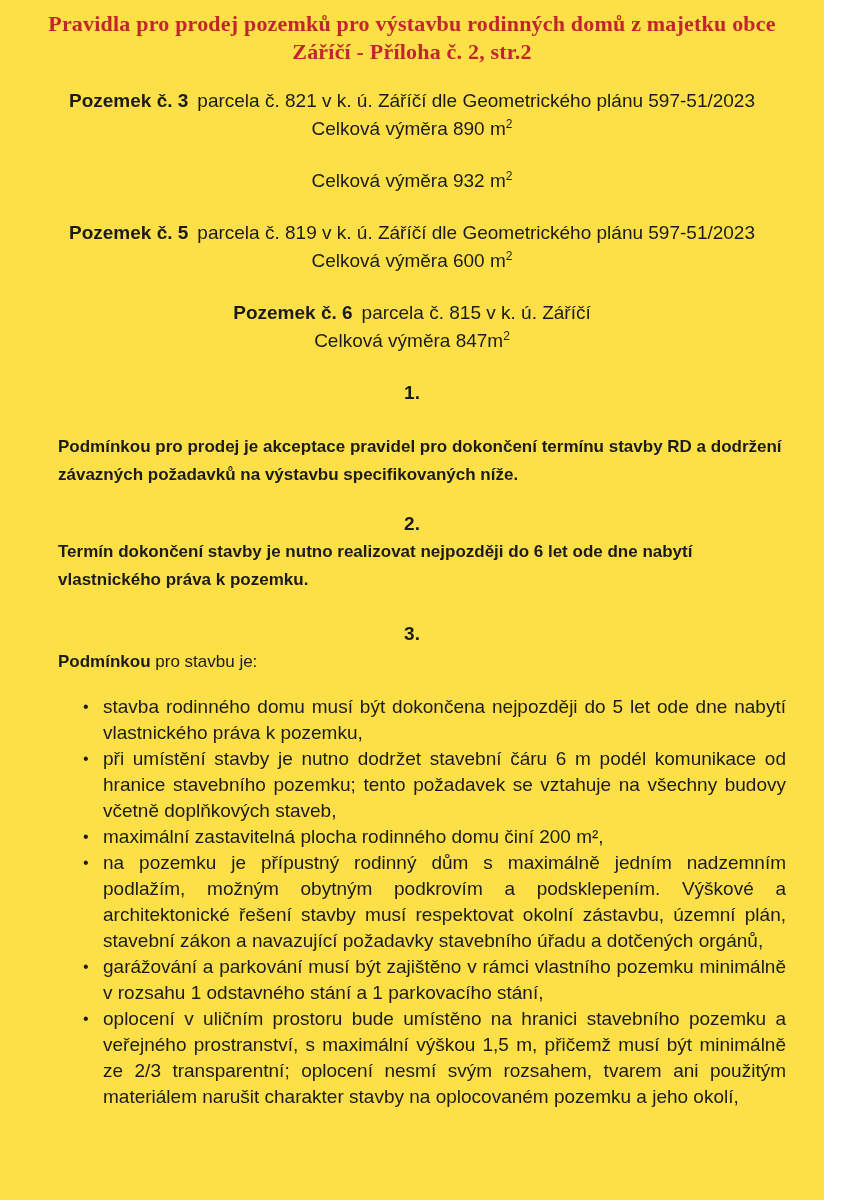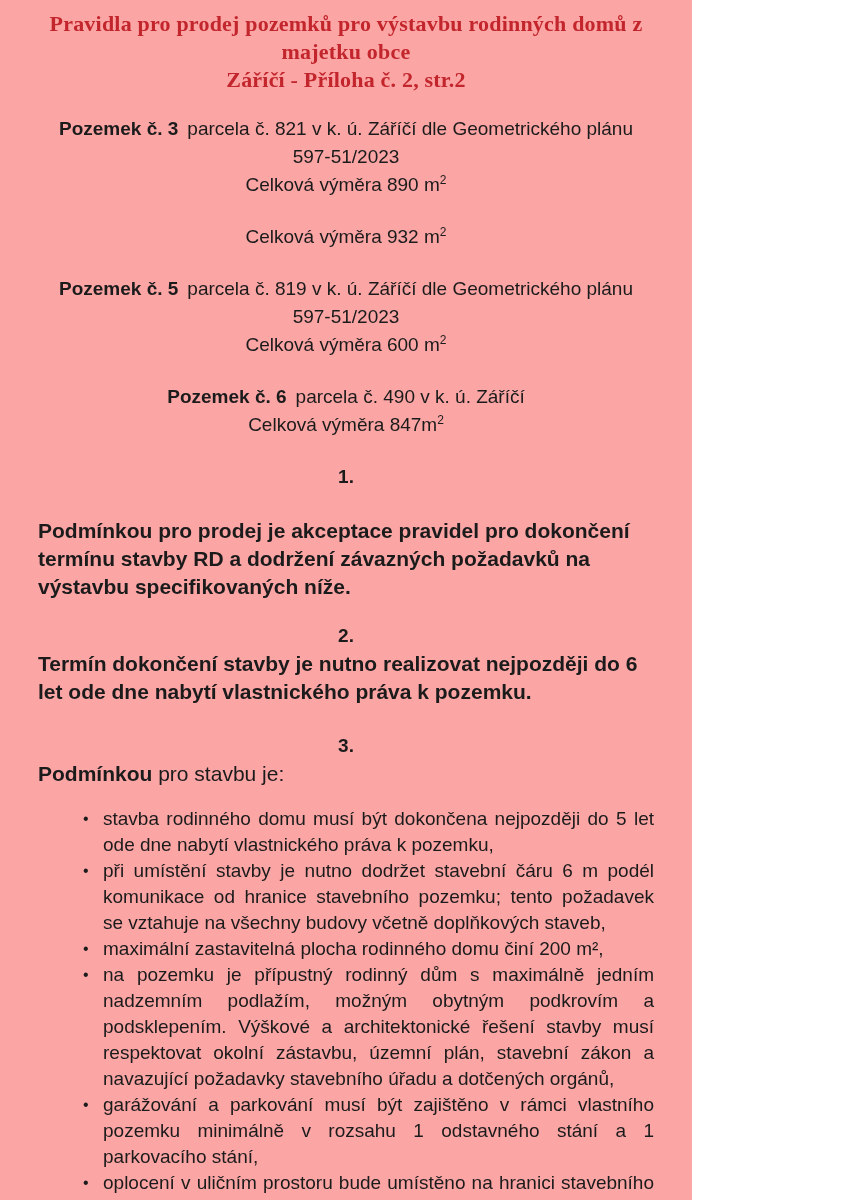--- a/index.html
+++ b/index.html
@@ -4,23 +4,23 @@
 <style>
   html, body { margin: 0; padding: 0; background: #ffffff; }
   body {
     width: 848px; height: 1200px;
     font-family: "Liberation Sans", sans-serif;
     color: #1b1b1b;
     overflow: hidden;
   }
   .page {
     box-sizing: border-box;
-    width: 692px; height: 1200px;
+    width: 824px; height: 1200px;
     padding: 10px 38px 0 38px;
-    background: #fca5a5;
+    background: #fde047;
   }
   .doc-title {
     margin: 0;
     font-family: "Liberation Serif", serif;
     font-weight: bold;
     font-size: 22px;
     line-height: 28px;
     text-align: center;
     color: #c2262c;
     letter-spacing: 0.2px;
@@ -38,22 +38,22 @@
     margin: 0;
     text-align: center;
     font-weight: bold;
     font-size: 19px;
     line-height: 28px;
   }
   .num-1 { margin-top: 14px; }
   .num-2 { margin-top: 21px; }
   .num-3 { margin-top: 26px; }
   .para {
-    margin: 0 0 0 0;
-    font-size: 21px;
+    margin: 0 0 0 20px;
+    font-size: 17px;
     line-height: 28px;
   }
   .para.bold { font-weight: bold; }
   .para.after-gap { margin-top: 26px; }
   .lead-bold { font-weight: bold; }
   ul.bullets {
     margin: 18px 0 0 42px;
     padding: 0;
     list-style: none;
     font-size: 19px;
@@ -88,21 +88,21 @@
     <div class="plot">
       <p><span>Celková výměra 932 m</span><span class="sup">2</span></p>
     </div>
 
     <div class="plot">
       <p><span class="plot-label">Pozemek č. 5</span><span>parcela č. 819 v k. ú. Záříčí dle Geometrického plánu 597-51/2023</span></p>
       <p><span>Celková výměra 600 m</span><span class="sup">2</span></p>
     </div>
 
     <div class="plot">
-      <p><span class="plot-label">Pozemek č. 6</span><span>parcela č. 490 v k. ú. Záříčí</span></p>
+      <p><span class="plot-label">Pozemek č. 6</span><span>parcela č. 815 v k. ú. Záříčí</span></p>
       <p><span>Celková výměra 847m</span><span class="sup">2</span></p>
     </div>
 
   </div>
 
   <p class="section-number num-1">1.</p>
   <p class="para bold after-gap">Podmínkou pro prodej je akceptace pravidel pro dokončení termínu stavby RD a dodržení závazných požadavků na výstavbu specifikovaných níže.</p>
 
   <p class="section-number num-2">2.</p>
   <p class="para bold">Termín dokončení stavby je nutno realizovat nejpozději do 6 let ode dne nabytí vlastnického práva k pozemku.</p>

